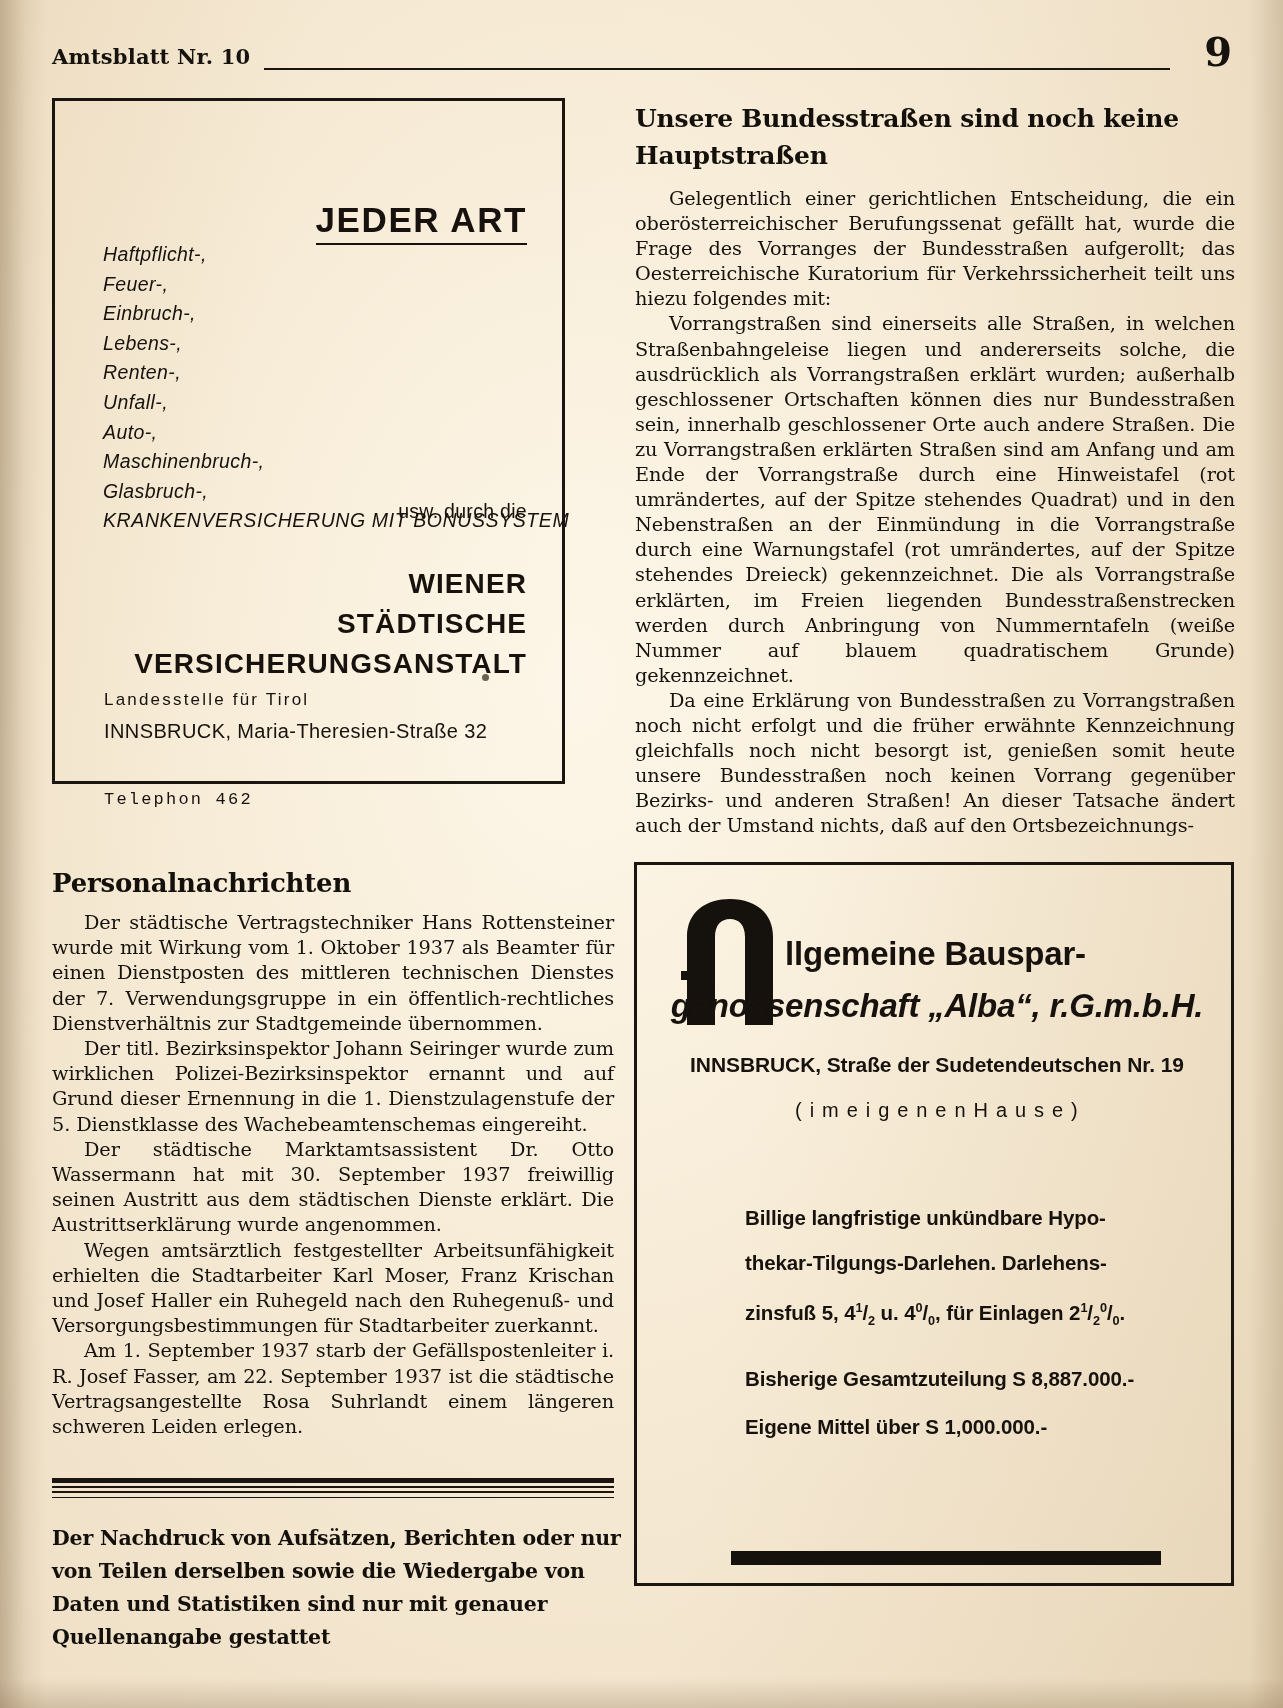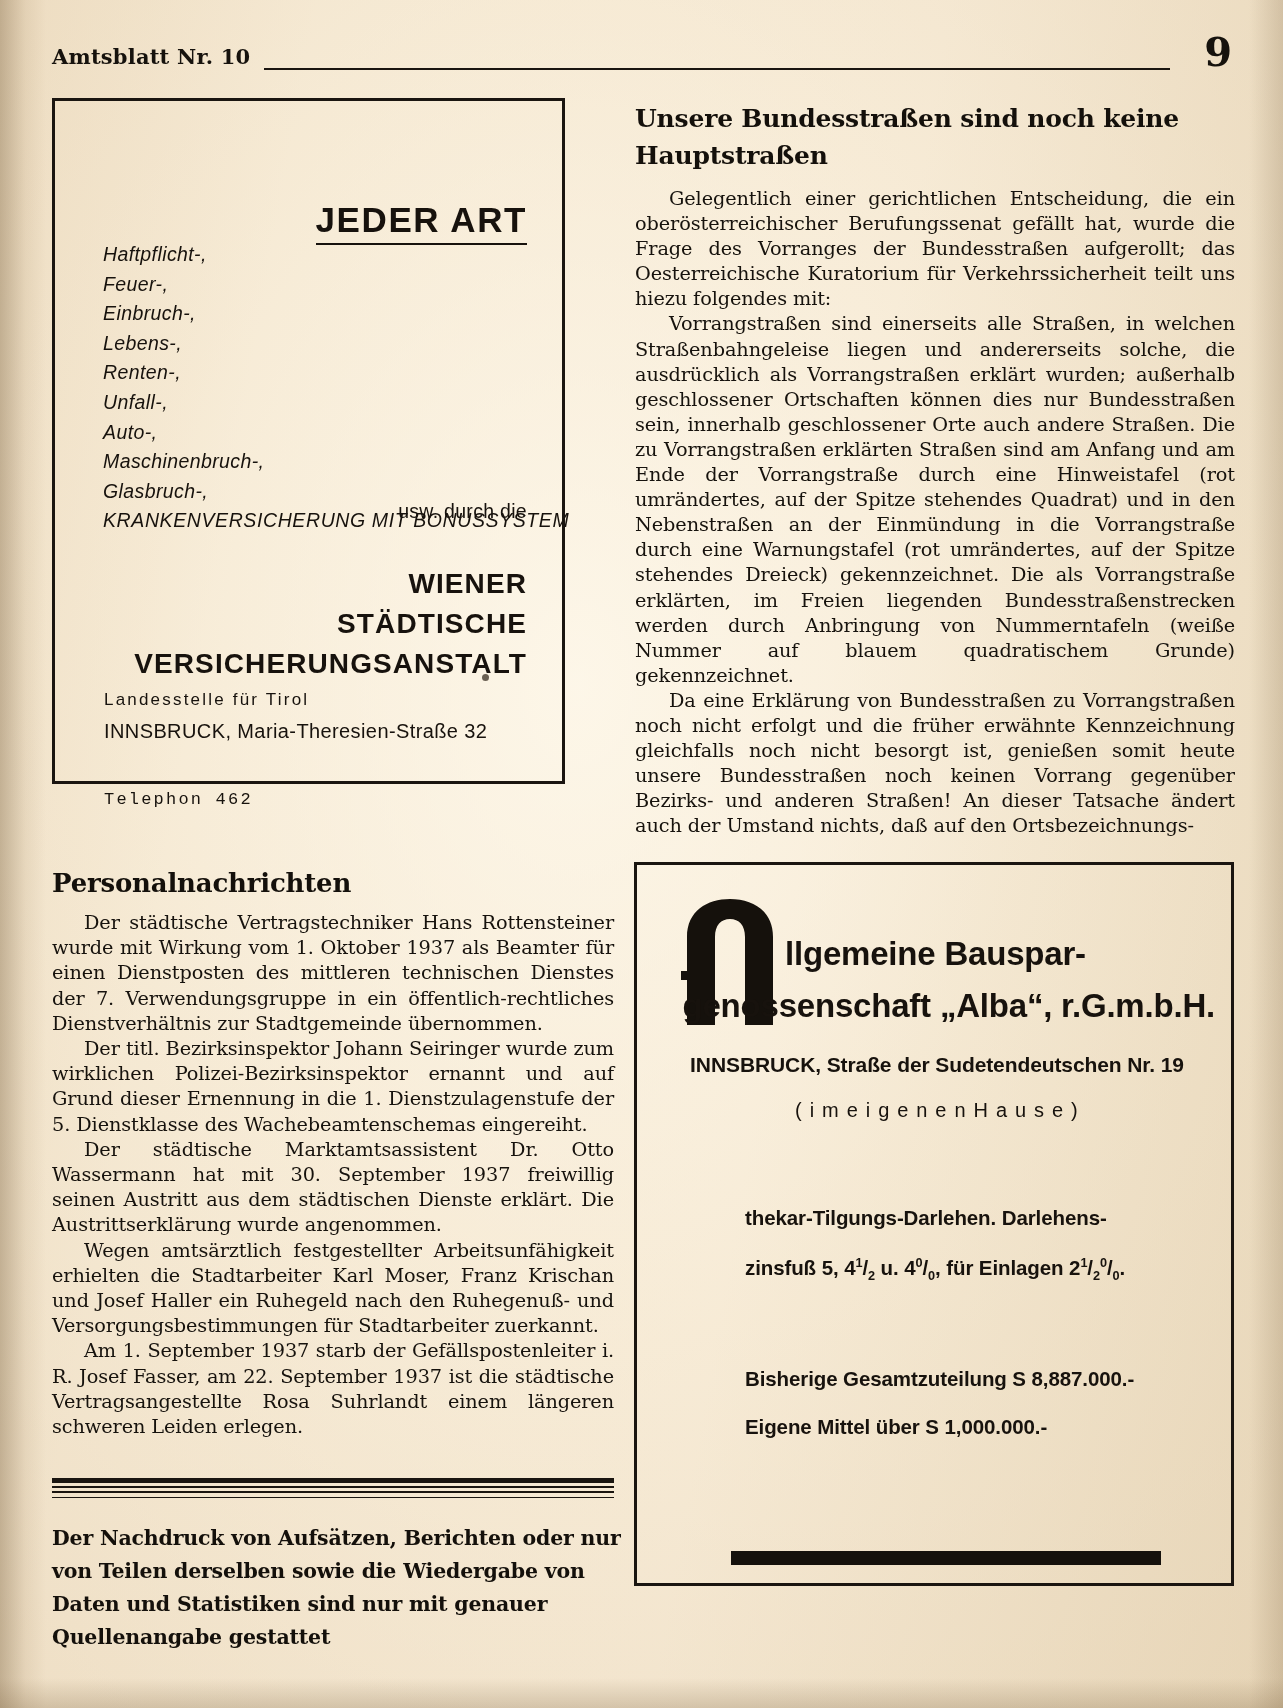--- a/index.html
+++ b/index.html
@@ -313,27 +313,28 @@
     font-size: 33px;
     letter-spacing: -0.2px;
     color: #17120d;
     white-space: nowrap;
   }
   .alba-line2 {
     position: absolute;
     left: 22px;
     top: 122px;
     width: 556px;
-    text-align: right;
+    text-align: center;
     font-family: "Liberation Sans", sans-serif;
     font-weight: bold;
     font-size: 33px;
     letter-spacing: -0.2px;
     color: #17120d;
     white-space: nowrap;
+    font-style: italic;
   }
   .alba-address {
     position: absolute;
     left: 10px;
     top: 188px;
     width: 580px;
     text-align: center;
     font-family: "Liberation Sans", sans-serif;
     font-weight: bold;
     font-size: 21px;
@@ -456,20 +457,21 @@
       <svg width="98" height="128" viewBox="0 0 98 128" xmlns="http://www.w3.org/2000/svg">
         <path d="M6 128 L6 40 C6 14 26 2 49 2 C72 2 92 14 92 40 L92 128 L64 128 L64 40 C64 28 58 22 49 22 C40 22 34 28 34 40 L34 128 Z" fill="#15110c"></path>
         <rect x="0" y="74" width="20" height="9" fill="#15110c"></rect>
       </svg>
     </div>
     <div class="alba-line1">llgemeine Bauspar-</div>
     <div class="alba-line2">genossenschaft „Alba“, r.G.m.b.H.</div>
     <div class="alba-address">INNSBRUCK, Straße der Sudetendeutschen Nr. 19</div>
     <div class="alba-house">( i m   e i g e n e n   H a u s e )</div>
     <div class="alba-body">
+      <div>Billige langfristige unkündbare Hypo-</div>
       <div>thekar-Tilgungs-Darlehen. Darlehens-</div>
       <div>
         <span>zinsfuß 5, 4</span><sup class="frac">1</sup>/<sub class="frac" style="font-size:0.62em">2</sub><span> u. 4</span><sup class="frac">0</sup>/<sub style="font-size:0.62em">0</sub><span>, für Einlagen 2</span><sup class="frac">1</sup>/<sub style="font-size:0.62em">2</sub><sup class="frac">0</sup>/<sub style="font-size:0.62em">0</sub>.
       </div>
     </div>
     <div class="alba-totals">
       <div>Bisherige Gesamtzuteilung S 8,887.000.-</div>
       <div>Eigene Mittel über S 1,000.000.-</div>
     </div>
     <div class="alba-bottombar"></div>

